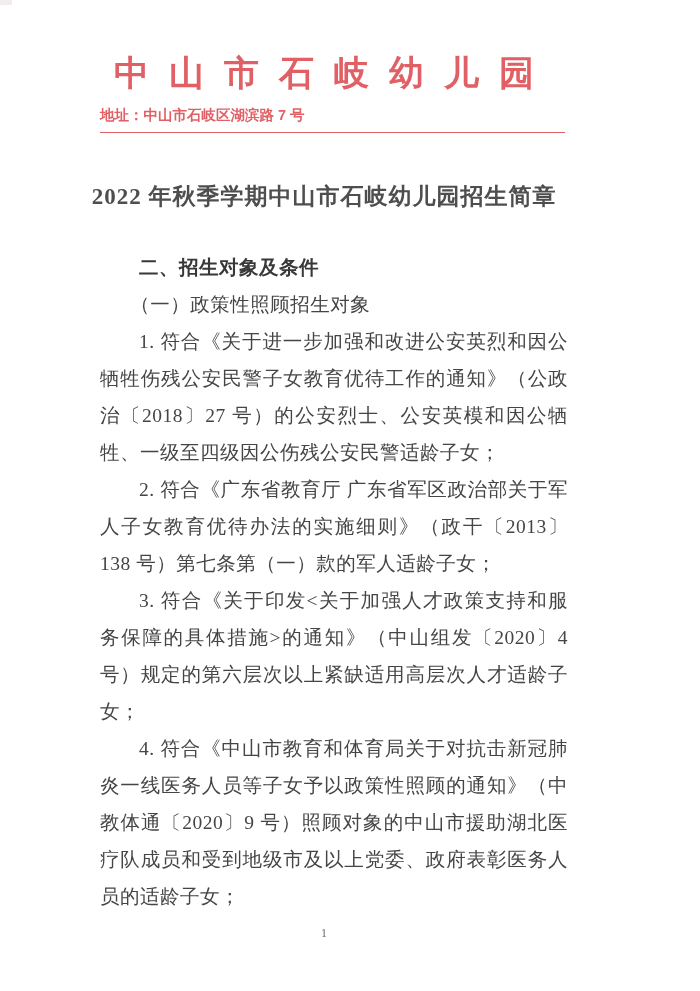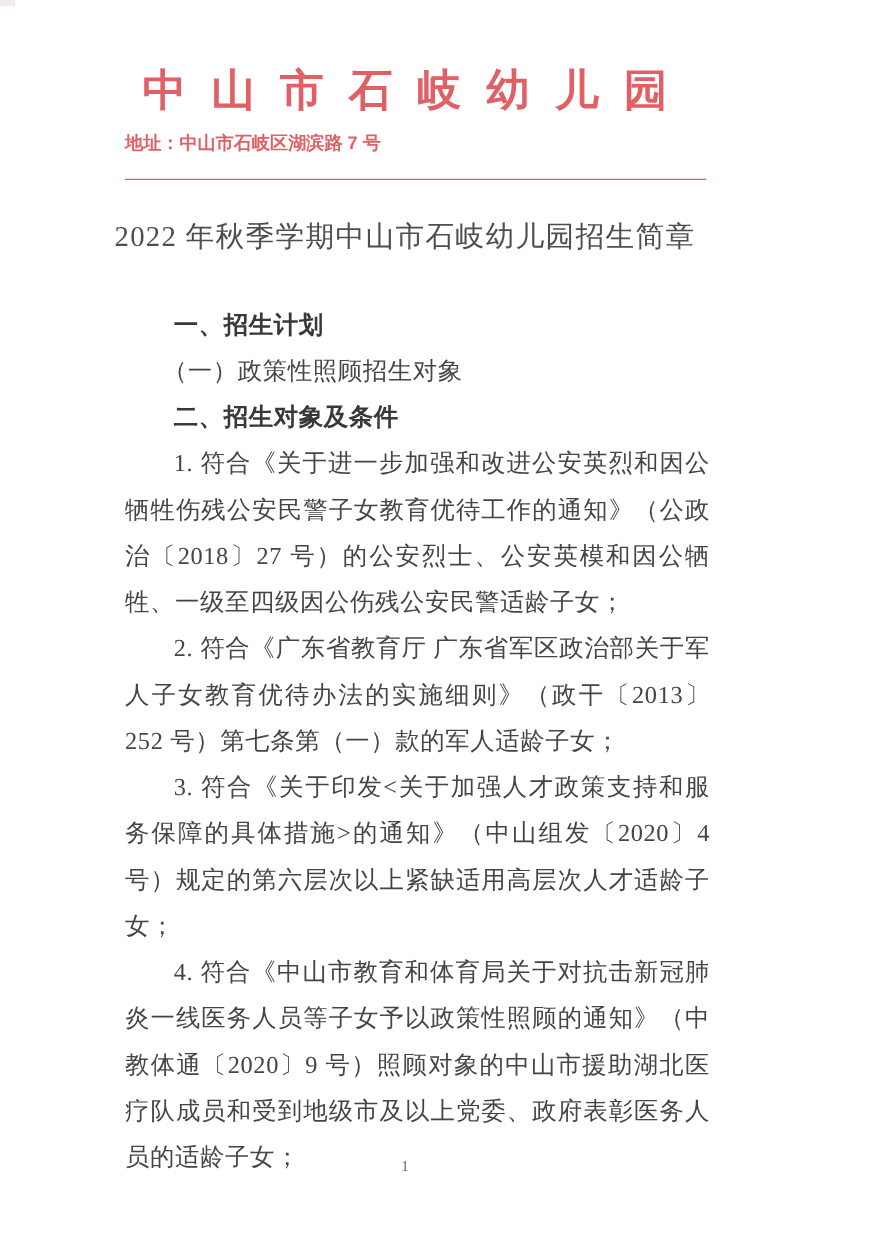--- a/index.html
+++ b/index.html
@@ -36,26 +36,26 @@
     margin:8px 83px 0 100px;
     display:flex;
     justify-content:space-between;
     align-items:center;
     font-family:"Liberation Sans", sans-serif;
     font-weight:600;
     font-size:14.5px;
     line-height:22px;
     color:var(--brand-red);
     border-bottom:1.5px solid var(--brand-red);
-    padding-bottom:17px;
+    padding-bottom:6px;
   }
   .doc-title{
-    margin:30px 0 0 0;
+    margin:48px 0 0 0;
     text-align:center;
-    font-weight:normal;
+    font-weight:bold;
     font-family:"Liberation Serif", serif;
     font-size:23px;
     line-height:32px;
     letter-spacing:1px;
     color:var(--title-text);
     white-space:nowrap;
   }
   .body{
     margin:36px 80px 0 100px;
     color:var(--body-text);
@@ -96,23 +96,22 @@
 
   <div class="org-name">中山市石岐幼儿园</div>
 
   <div class="address-row">
     <span>地址：中山市石岐区湖滨路 7 号</span>
   </div>
 
   <h1 class="doc-title">2022 年秋季学期中山市石岐幼儿园招生简章</h1>
 
   <div class="body" id="doc-body">
-      <div class="block heading">一、招生计划</div>
+      <div class="block heading">二、招生对象及条件</div>
       <div class="block subheading">（一）政策性照顾招生对象</div>
-      <div class="block heading">二、招生对象及条件</div>
       <div class="block paragraph">1. 符合《关于进一步加强和改进公安英烈和因公牺牲伤残公安民警子女教育优待工作的通知》（公政治〔2018〕27 号）的公安烈士、公安英模和因公牺牲、一级至四级因公伤残公安民警适龄子女；</div>
-      <div class="block paragraph">2. 符合《广东省教育厅 广东省军区政治部关于军人子女教育优待办法的实施细则》（政干〔2013〕252 号）第七条第（一）款的军人适龄子女；</div>
+      <div class="block paragraph">2. 符合《广东省教育厅 广东省军区政治部关于军人子女教育优待办法的实施细则》（政干〔2013〕138 号）第七条第（一）款的军人适龄子女；</div>
       <div class="block paragraph">3. 符合《关于印发&lt;关于加强人才政策支持和服务保障的具体措施&gt;的通知》（中山组发〔2020〕4 号）规定的第六层次以上紧缺适用高层次人才适龄子女；</div>
       <div class="block paragraph">4. 符合《中山市教育和体育局关于对抗击新冠肺炎一线医务人员等子女予以政策性照顾的通知》（中教体通〔2020〕9 号）照顾对象的中山市援助湖北医疗队成员和受到地级市及以上党委、政府表彰医务人员的适龄子女；</div>
     </div>
 
   <div class="page-number">1</div>
 </div>
 
 </body></html>

